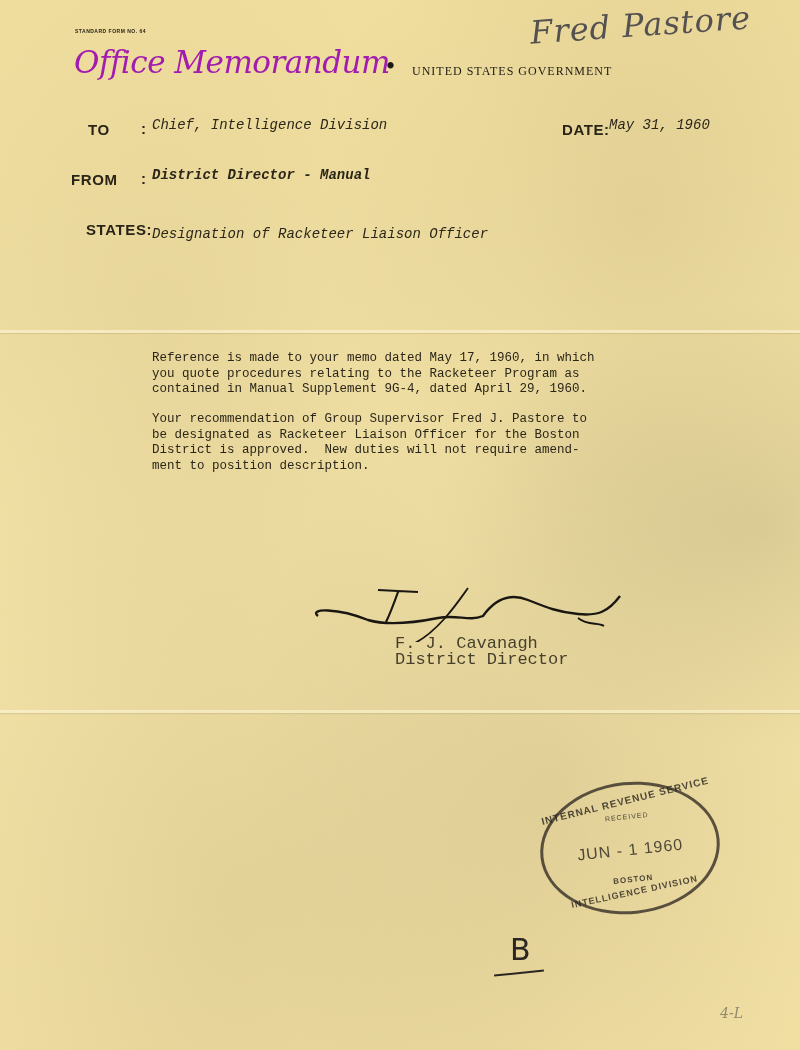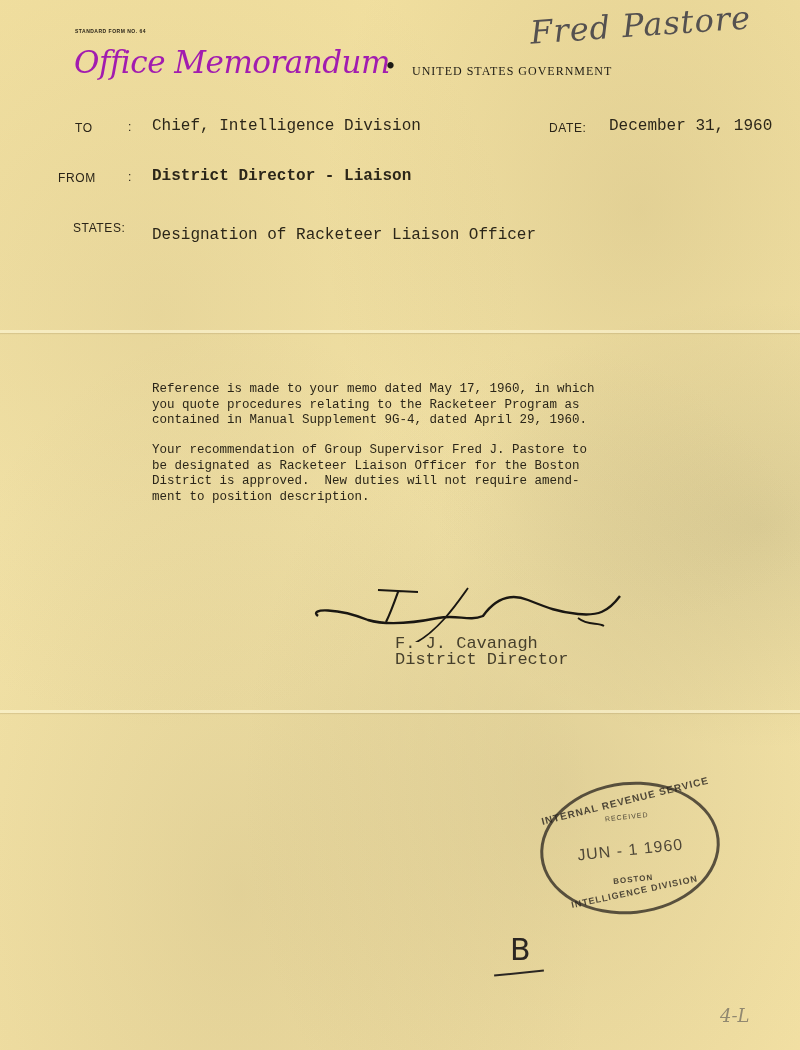--- a/index.html
+++ b/index.html
@@ -13,58 +13,58 @@
       radial-gradient(ellipse at 30% 85%, rgba(160,145,100,0.2) 0, rgba(0,0,0,0) 45%),
       radial-gradient(ellipse at 95% 50%, rgba(150,140,100,0.25) 0, rgba(0,0,0,0) 30%),
       linear-gradient(180deg, #f1df9f 0%, #f4e4a8 50%, #f2e0a3 100%);
   }
   .fold { position: absolute; left: 0; width: 800px; height: 3px; background: rgba(255,250,220,0.55); box-shadow: 0 1px 1px rgba(150,130,80,0.25); }
   .form-no { position: absolute; left: 75px; top: 28px; font-family: "Liberation Sans", sans-serif; font-size: 5px; font-weight: bold; letter-spacing: 0.5px; color: #2a2418; }
   .memo-title { position: absolute; left: 74px; top: 44px; font-family: "DejaVu Serif", serif; font-style: italic; font-size: 31px; color: #a21caf; letter-spacing: -0.5px; }
   .bullet { position: absolute; left: 384px; top: 54px; font-family: "DejaVu Serif", serif; font-size: 22px; color: #1c1a14; }
   .gov { position: absolute; left: 412px; top: 64px; font-family: "Liberation Serif", serif; font-size: 12px; letter-spacing: 1px; color: #1f1c15; }
   .handname { position: absolute; left: 530px; top: 6px; font-family: "DejaVu Serif", serif; font-style: italic; font-size: 32px; color: #3b3a44; transform: rotate(-4deg); letter-spacing: 1px; opacity: 0.85; }
-  .label { position: absolute; font-family: "Liberation Sans", sans-serif; font-size: 12px; font-weight: normal; color: #2a2418; letter-spacing: 0.6px; }
+  .label { position: absolute; font-family: "Liberation Sans", sans-serif; font-size: 15px; font-weight: bold; color: #2a2418; letter-spacing: 0.6px; margin-left: 13px; }
   .tw { font-family: "Liberation Mono", monospace; color: #2b2619; }
-  .field { position: absolute; font-size: 16px; }
-  .body-text { position: absolute; left: 152px; width: 500px; font-size: 12.5px; line-height: 15.5px; white-space: pre; margin-top: 31px; }
+  .field { position: absolute; font-size: 14px; font-style: italic; }
+  .body-text { position: absolute; left: 152px; width: 500px; font-size: 12.5px; line-height: 15.5px; white-space: pre; }
   .sig { position: absolute; left: 308px; top: 582px; width: 320px; height: 60px; }
   .signame { position: absolute; left: 395px; top: 636px; font-size: 17px; line-height: 16px; white-space: pre; opacity: 0.85; }
   .stamp { position: absolute; left: 540px; top: 782px; width: 180px; height: 132px; border: 3px solid rgba(40,35,30,0.75); border-radius: 50%; transform: rotate(-6deg); color: rgba(40,35,30,0.8); font-family: "Liberation Sans", sans-serif; text-align: center; box-sizing: border-box; }
   .stamp .s1 { position: absolute; top: 10px; left: 0; width: 100%; font-size: 10px; font-weight: bold; letter-spacing: 1px; transform: rotate(-8deg); }
   .stamp .s2 { position: absolute; top: 28px; left: 0; width: 100%; font-size: 7px; letter-spacing: 1px; }
   .stamp .s3 { position: absolute; top: 56px; left: 0; width: 100%; font-size: 16px; letter-spacing: 1px; font-family: "Liberation Sans Narrow", "Liberation Sans", sans-serif; }
   .stamp .s4 { position: absolute; top: 90px; left: 0; width: 100%; font-size: 8px; font-weight: bold; letter-spacing: 1px; }
   .stamp .s5 { position: absolute; top: 102px; left: 0; width: 100%; font-size: 9px; font-weight: bold; letter-spacing: 1px; transform: rotate(-6deg); }
   .mark-b { position: absolute; left: 510px; top: 932px; font-family: "DejaVu Sans", sans-serif; font-size: 30px; color: #2b2622; }
   .mark-b-line { position: absolute; left: 494px; top: 972px; width: 50px; height: 2px; background: #2b2622; transform: rotate(-6deg); }
-  .mark-corner { position: absolute; left: 720px; top: 1005px; font-family: "DejaVu Serif", serif; font-style: italic; font-size: 18px; color: #6a655c; opacity: 0.7; }
+  .mark-corner { position: absolute; left: 720px; top: 1005px; font-family: "DejaVu Serif", serif; font-style: italic; font-size: 14px; color: #6a655c; opacity: 0.7; }
 </style>
 </head>
 <body>
 
 <div class="fold" style="top:330px"></div>
 <div class="fold" style="top:710px"></div>
 
 <div class="form-no">STANDARD FORM NO. 64</div>
 <div class="memo-title">Office Memorandum</div>
 <div class="bullet">•</div>
 <div class="gov">UNITED STATES GOVERNMENT</div>
 <div class="handname">Fred Pastore</div>
 
 <div class="label" style="left:75px;top:121px">TO</div>
 <div class="label" style="left:128px;top:120px">:</div>
 <div class="field tw" style="left:152px;top:117px">Chief, Intelligence Division</div>
 
 <div class="label" style="left:549px;top:121px">DATE:</div>
-<div class="field tw" style="left:609px;top:117px">December 31, 1960</div>
+<div class="field tw" style="left:609px;top:117px">May 31, 1960</div>
 
 <div class="label" style="left:58px;top:171px">FROM</div>
 <div class="label" style="left:128px;top:170px">:</div>
-<div class="field tw" style="left:152px;top:167px;font-weight:bold">District Director - Liaison</div>
+<div class="field tw" style="left:152px;top:167px;font-weight:bold">District Director - Manual</div>
 
 <div class="label" style="left:73px;top:221px">STATES:</div>
 <div class="field tw" style="left:152px;top:226px">Designation of Racketeer Liaison Officer</div>
 
 <div class="body-text tw" style="top:351px">Reference is made to your memo dated May 17, 1960, in which
 you quote procedures relating to the Racketeer Program as
 contained in Manual Supplement 9G-4, dated April 29, 1960.</div>
 <div class="body-text tw" style="top:412px">Your recommendation of Group Supervisor Fred J. Pastore to
 be designated as Racketeer Liaison Officer for the Boston
 District is approved.  New duties will not require amend-

